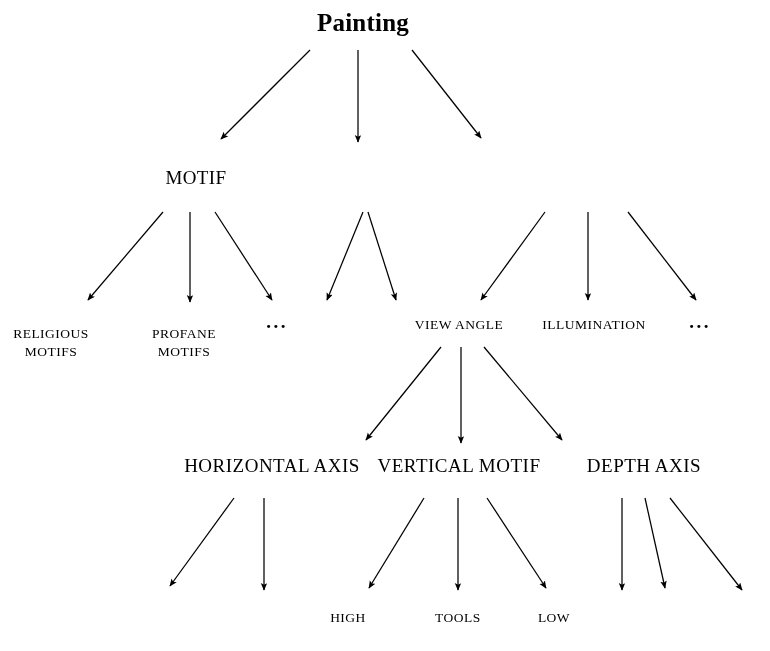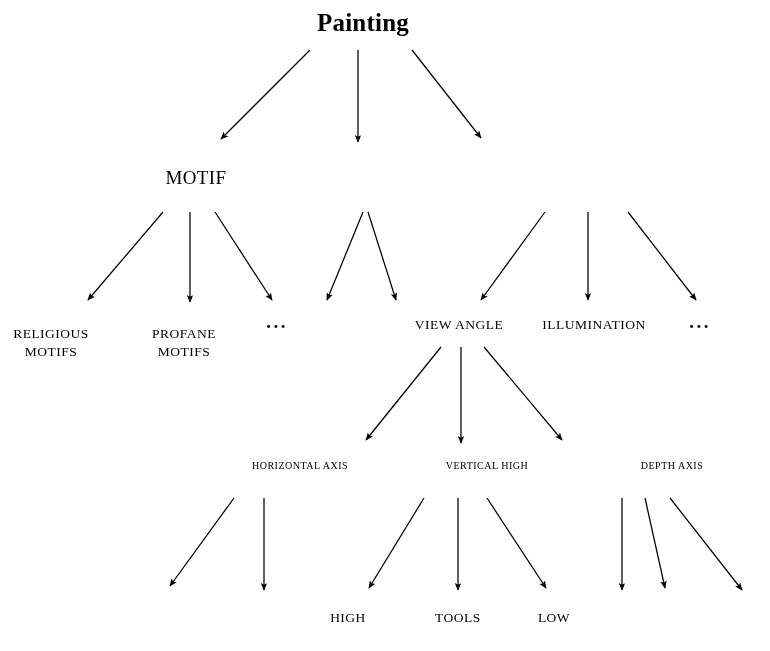--- a/index.html
+++ b/index.html
@@ -41,23 +41,22 @@
   .node-l2 {
     font-size: 19px;
     letter-spacing: 0.4px;
     text-align: center;
   }
   .node-l3 {
     font-size: 13.5px;
     letter-spacing: 0.5px;
   }
   .node-l4 {
-    font-size: 10px;
+    font-size: 19px;
     letter-spacing: 0.5px;
-    margin-left: 28px;
   }
   .node-l5 {
     font-size: 13.5px;
     letter-spacing: 0.5px;
     text-align: center;
   }
   .node-multiline {
     white-space: pre-line;
     font-family: Liberation Serif, serif;
   }
@@ -130,21 +129,21 @@
     <span>ILLUMINATION</span>
   </div>
   <div class="node node-ellipsis" style="left: 700px; top: 322px;">
     <span>...</span>
   </div>
 
   <div class="node node-l4" style="left: 272px; top: 466px;">
     <span>HORIZONTAL AXIS</span>
   </div>
   <div class="node node-l4" style="left: 459px; top: 466px;">
-    <span>VERTICAL HIGH</span>
+    <span>VERTICAL MOTIF</span>
   </div>
   <div class="node node-l4" style="left: 644px; top: 466px;">
     <span>DEPTH AXIS</span>
   </div>
 
   <div class="node node-l5" style="left: 348px; top: 618px;">
     <span>HIGH</span>
   </div>
   <div class="node node-l5" style="left: 458px; top: 618px;">
     <span>TOOLS</span>

